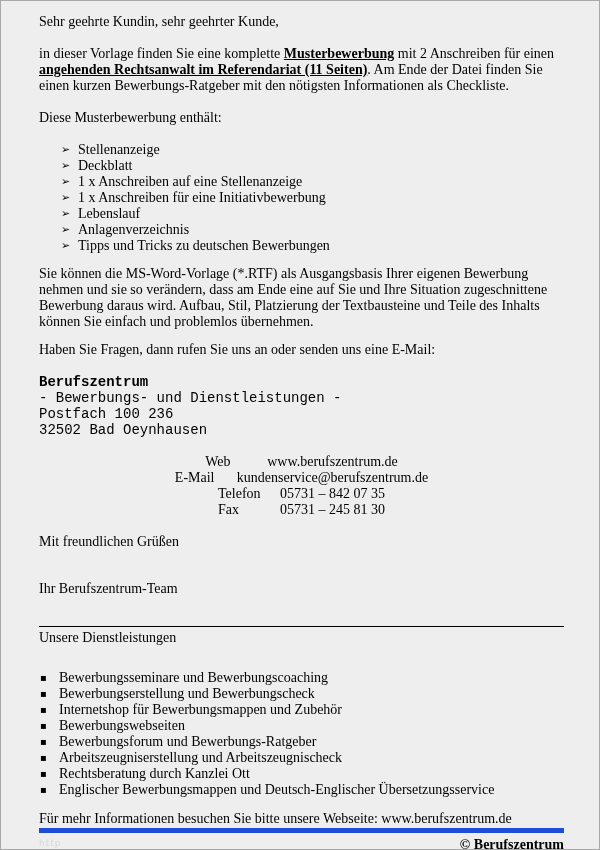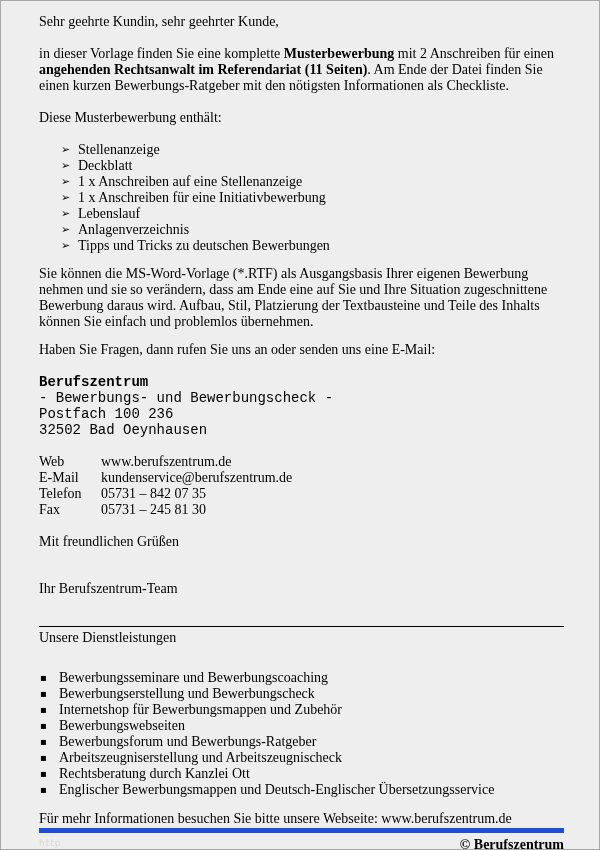--- a/index.html
+++ b/index.html
@@ -9,39 +9,39 @@
   .page {
     width:600px; height:850px;
     background:#eeeeee;
     border:1px solid #a8a8a8;
     padding:13px 35px 0 38px;
     font-size:14px; line-height:16px; color:#000000;
     overflow:hidden;
   }
 
   p { margin:0 0 16px 0; }
-  strong { font-weight:bold; }
+  strong { font-weight:bold;text-decoration:underline; }
 
   ul { list-style:none; margin:0 0 12px 0; padding:0; }
   li { position:relative; }
   .bullet { position:absolute; top:0; font-family:"DejaVu Sans",sans-serif; color:#000; }
 
   .arrow-list li  { padding-left:39px; }
   .arrow-list .bullet { left:22px; font-size:11px; }
 
   .square-list { margin-bottom:13px; }
   .square-list li { padding-left:20px; }
   .square-list .bullet { left:1px; font-size:10px; }
 
   .company { margin-bottom:16px; }
   .company p { margin:0;font-family:Liberation Mono, monospace; }
   .company-name { font-weight:bold; }
 
   .contact { margin-bottom:16px; }
-  .contact-row { display:flex; }
+  .contact-row { display:flex;justify-content:center; }
   .c-label { flex:0 0 62px; }
 
   .closing   { margin-bottom:31px; }
   .signature { margin-bottom:29px; }
 
   .rule { border-top:1px solid #000000; height:0; }
   .services-heading { padding-top:3px; margin-bottom:24px; }
 
   .footer-line { margin:0; padding-bottom:1px; border-bottom:5px solid #1d4ed8; }
 
@@ -80,21 +80,21 @@
 
       <li><span class="bullet">➢</span><span>Tipps und Tricks zu deutschen Bewerbungen</span></li>
     </ul>
 
   <p class="mb12" style="margin-bottom:12px">Sie können die MS-Word-Vorlage (*.RTF) als Ausgangsbasis Ihrer eigenen Bewerbung nehmen und sie so verändern, dass am Ende eine auf Sie und Ihre Situation zugeschnittene Bewerbung daraus wird. Aufbau, Stil, Platzierung der Textbausteine und Teile des Inhalts können Sie einfach und problemlos übernehmen.</p>
 
   <p>Haben Sie Fragen, dann rufen Sie uns an oder senden uns eine E-Mail:</p>
 
   <div class="company">
     <p class="company-name">Berufszentrum</p>
-    <p>- Bewerbungs- und Bewerbungscheck -</p>
+    <p>- Bewerbungs- und Dienstleistungen -</p>
     <p>Postfach 100 236</p>
     <p>32502 Bad Oeynhausen</p>
   </div>
 
   <div class="contact">
 
       <div class="contact-row">
         <span class="c-label">Web</span>
         <span class="c-value">www.berufszentrum.de</span>
       </div>

